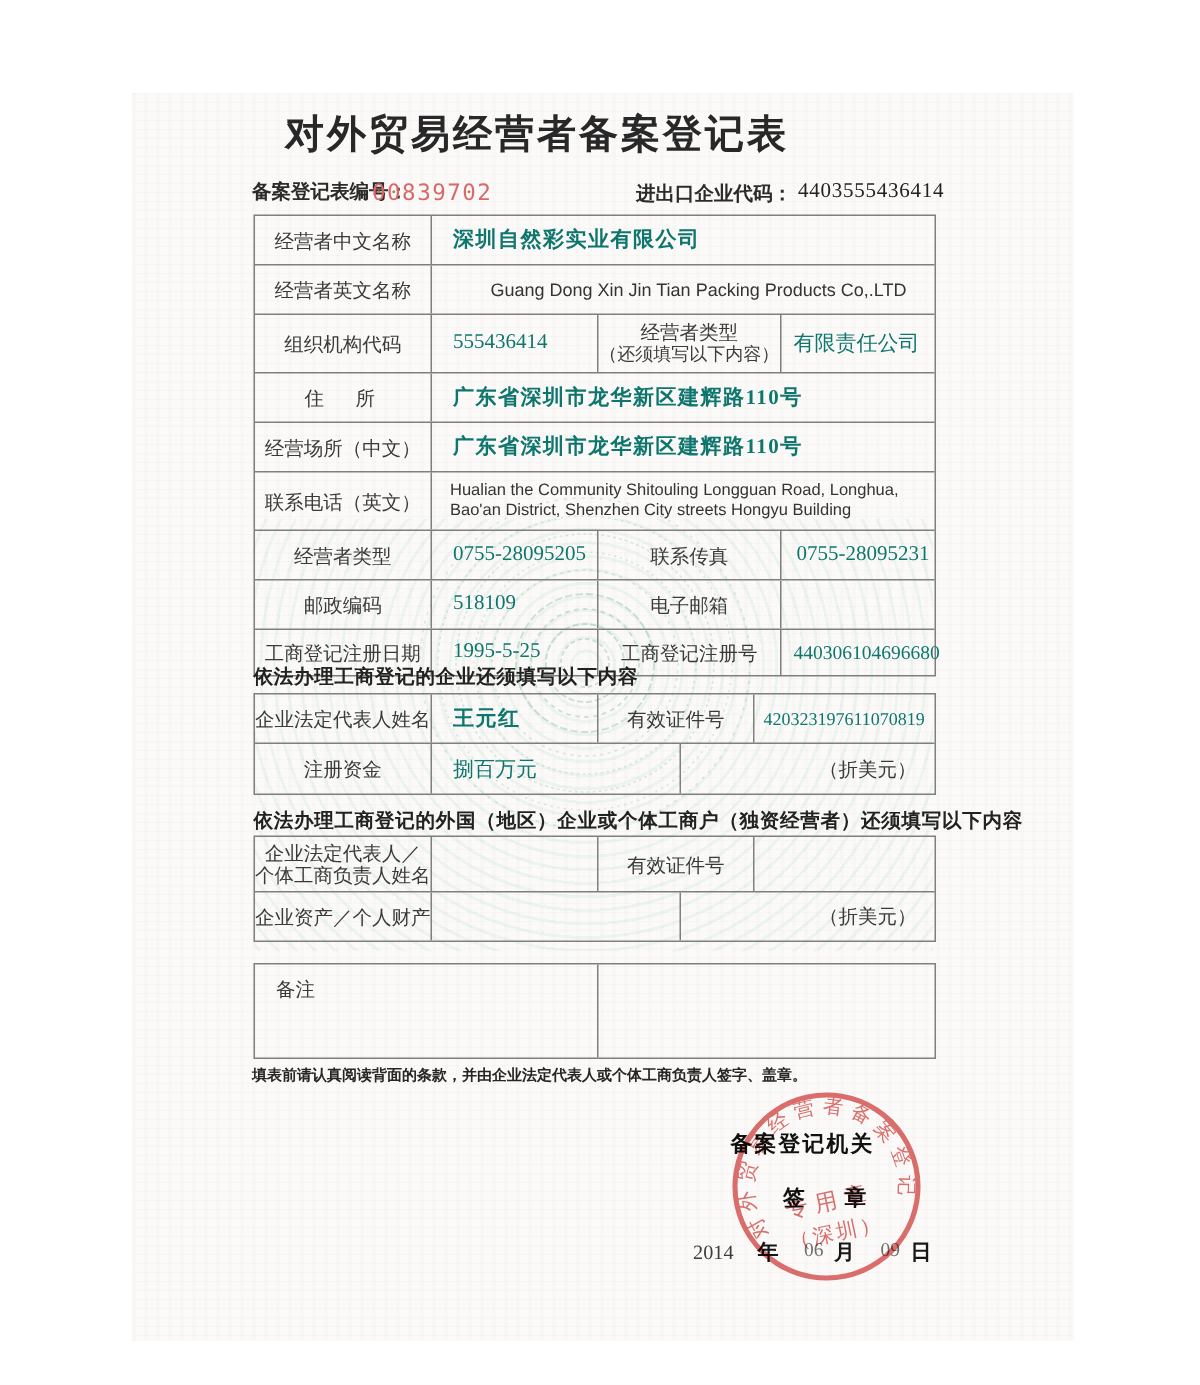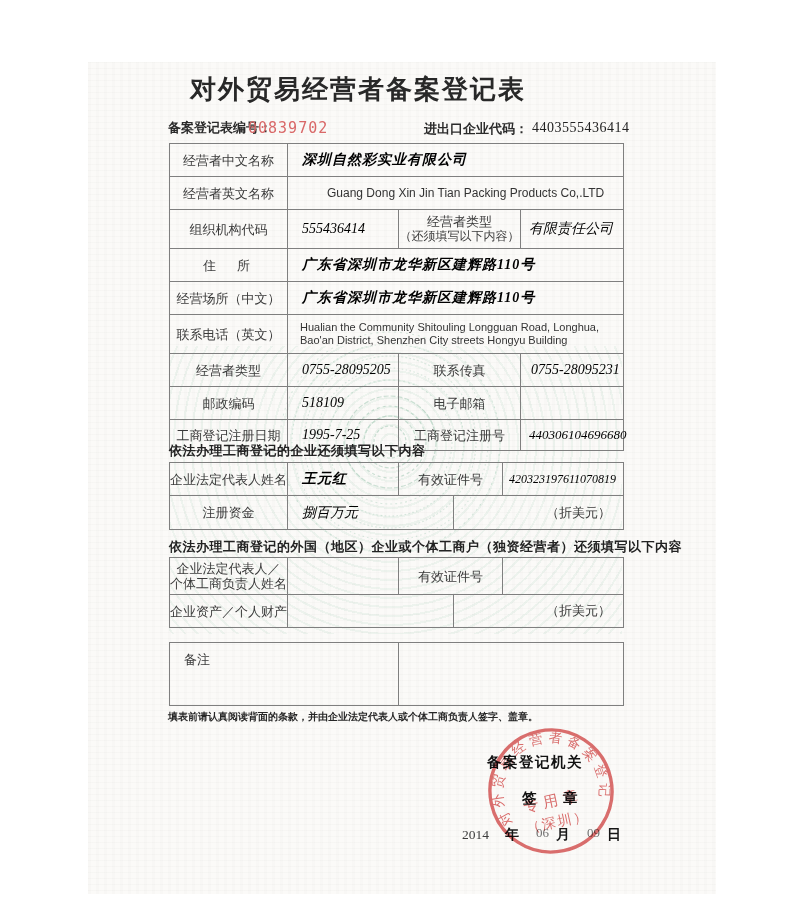--- a/index.html
+++ b/index.html
@@ -34,21 +34,21 @@
   .trow{display:grid;border-bottom:1px solid #7f7f7f;}
   .trow:last-child{border-bottom:none;}
   .cols-a{grid-template-columns:118px 111px 122px 100px;}
   .cols-b{grid-template-columns:118px 333px;}
   .cols-c{grid-template-columns:118px 111px 104px 118px;}
   .cols-d{grid-template-columns:118px 166px 167px;}
   .cols-e{grid-template-columns:229px 222px;}
   .cell{border-right:1px solid #7f7f7f;display:flex;align-items:center;min-width:0;}
   .cell:last-child{border-right:none;}
   .lab{justify-content:center;text-align:center;font-size:13px;color:#3a3a3a;line-height:15px;flex-direction:column;}
-  .val{padding-left:14px;font-size:14px;color:#000000;font-style:italic;}
+  .val{padding-left:14px;font-size:14px;color:#0f766e;}
   .val-bold{font-weight:bold;letter-spacing:1px;}
   .val-en{font-family:"Liberation Sans","DejaVu Sans",sans-serif;font-size:12px;color:#333;padding-left:12px;}
   .val-en2{font-family:"Liberation Sans","DejaVu Sans",sans-serif;font-size:11px;line-height:13px;color:#333;
            padding-left:12px;flex-direction:column;align-items:flex-start;justify-content:center;}
   .sub{font-size:12px;}
   .usd{justify-content:flex-end;padding-right:10px;font-size:13px;color:#3a3a3a;}
   .sec-head{
     position:absolute;left:169px;font-family:"Liberation Sans","DejaVu Sans",sans-serif;
     font-weight:bold;font-size:13px;color:#222;letter-spacing:0.5px;
   }
@@ -143,21 +143,21 @@
     <div class="cell val" style="padding-left:10px;">0755-28095231</div>
   </div>
   <div class="trow cols-a" style="height:32px;">
     <div class="cell lab">邮政编码</div>
     <div class="cell val">518109</div>
     <div class="cell lab">电子邮箱</div>
     <div class="cell val"></div>
   </div>
   <div class="trow cols-a" style="height:30px;">
     <div class="cell lab">工商登记注册日期</div>
-    <div class="cell val">1995-7-25</div>
+    <div class="cell val">1995-5-25</div>
     <div class="cell lab">工商登记注册号</div>
     <div class="cell val" style="padding-left:8px;font-size:13px;">440306104696680</div>
   </div>
 </div>
 
 <div class="sec-head" style="top:442px;">依法办理工商登记的企业还须填写以下内容</div>
 
 <div class="tbl" style="top:462px;">
   <div class="trow cols-c" style="height:32px;">
     <div class="cell lab">企业法定代表人姓名</div>

